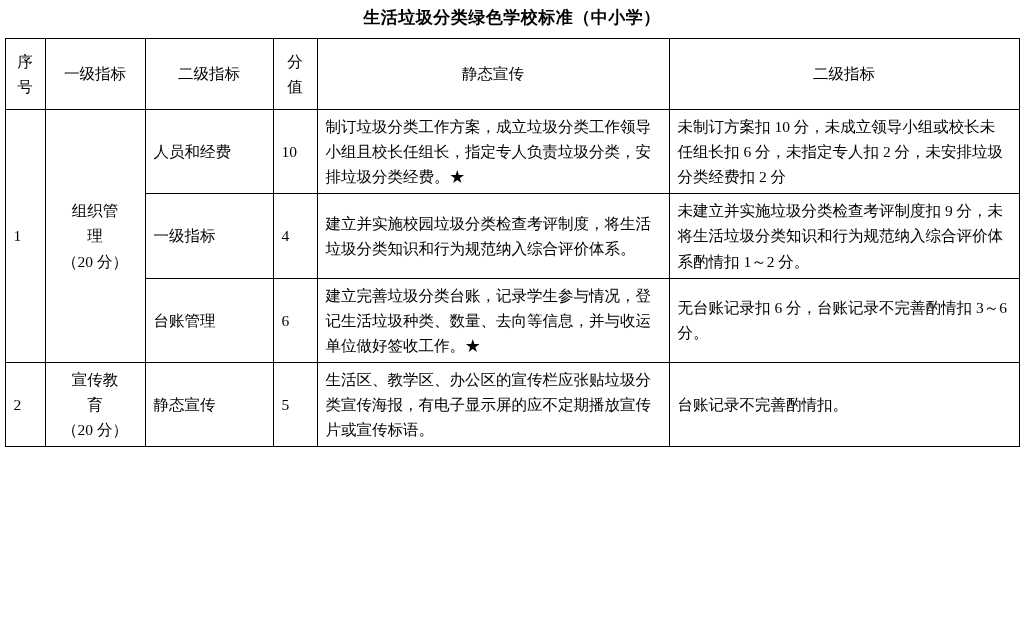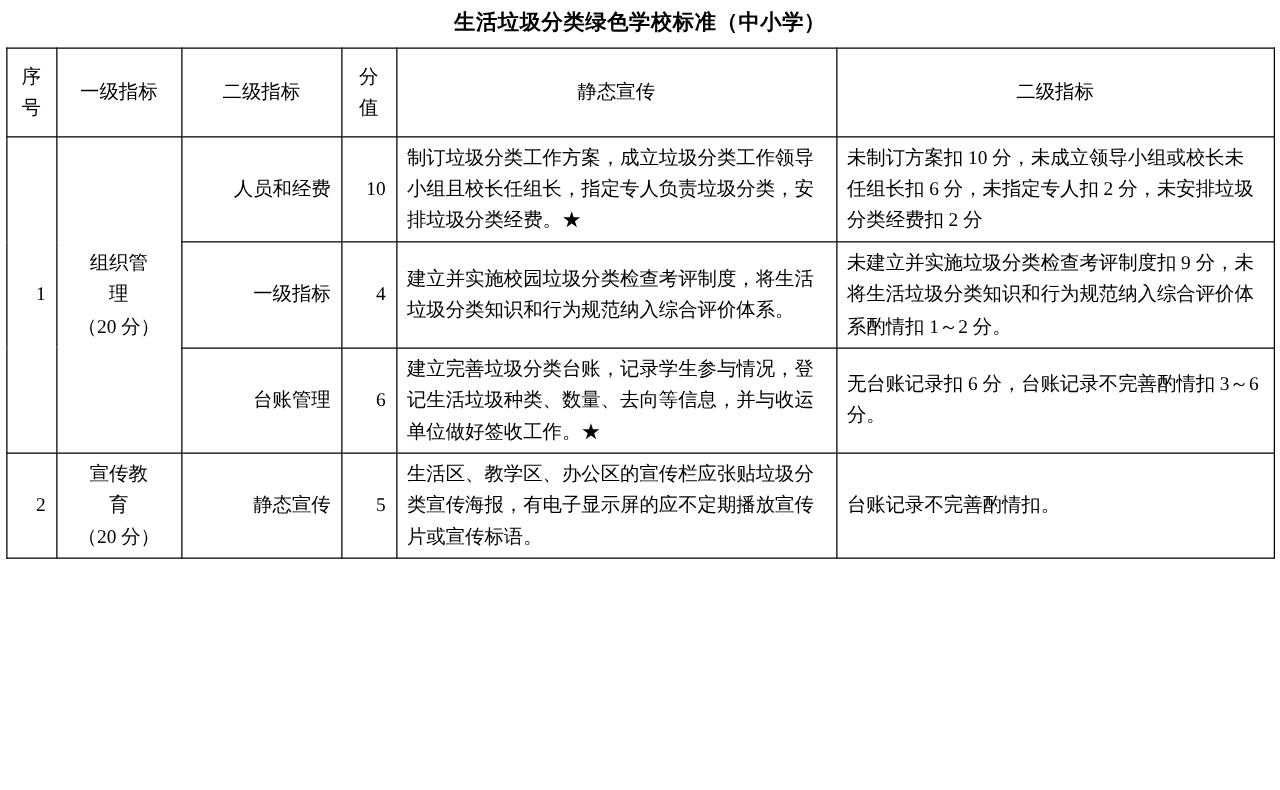--- a/index.html
+++ b/index.html
@@ -54,21 +54,21 @@
   .c-l1       { width: 100px; text-align: center; }
   .c-l2       { width: 128px; text-align: center; }
   .c-score    { width: 44px;  text-align: center; }
   .c-content  { width: 352px; text-align: left; }
   .c-criteria { width: 350px; text-align: left; }
 
   .hdr-narrow {
     line-height: 1.25;
   }
   .cell-center {
-    text-align: right;
+    text-align: left;
   }
   .l1-cell {
     text-align: center;
     line-height: 1.9;
   }
   .body-text {
     text-align: left;
     text-justify: inter-ideograph;
     margin-left: 13px;
   }

